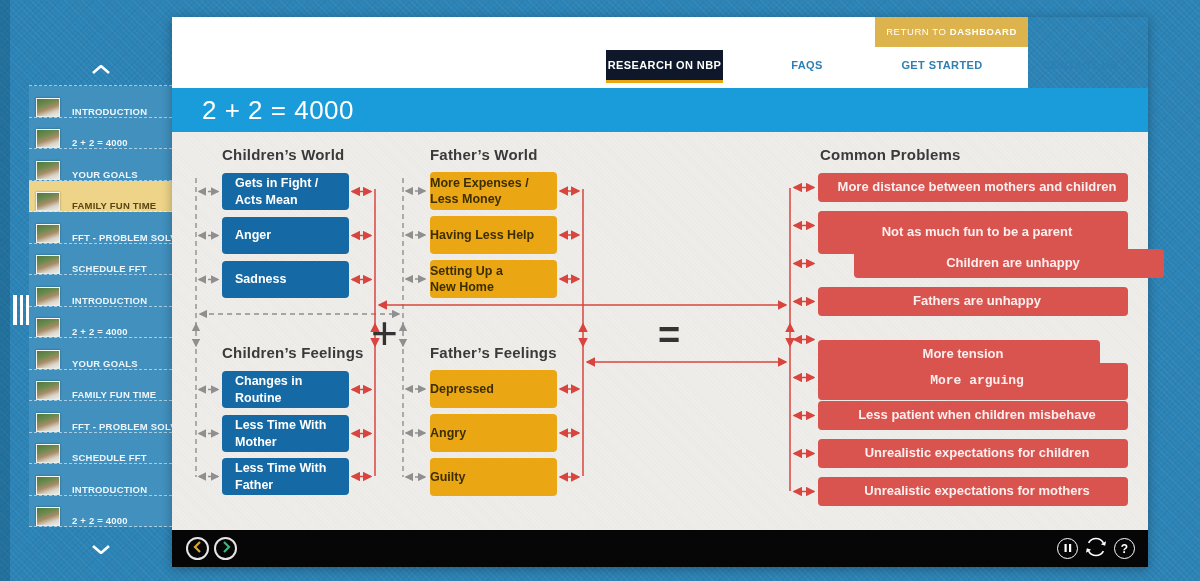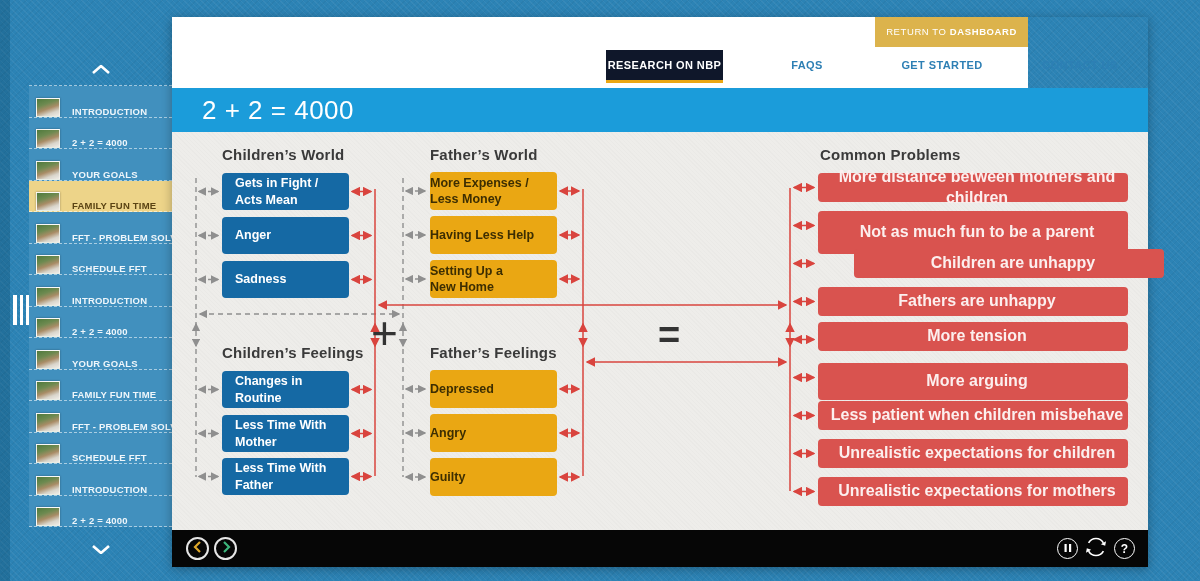--- a/index.html
+++ b/index.html
@@ -45,21 +45,21 @@
     background-image:repeating-linear-gradient(45deg,rgba(0,0,0,.016) 0 1px,transparent 1px 3px);}
   .connectors{position:absolute;left:0;top:0;pointer-events:none;}
   .r{stroke:#d9443e;stroke-width:1.5;fill:none;}
   .g{stroke:#8f8f8f;stroke-width:1.4;fill:none;stroke-dasharray:5 4;}
   .gi{stroke:#8f8f8f;stroke-width:1.4;fill:none;}
   .sec-title{position:absolute;font-size:15px;font-weight:bold;color:#3a3a3a;letter-spacing:.2px;}
   .dbox{position:absolute;box-sizing:border-box;border-radius:4px;display:flex;align-items:center;
     font-weight:bold;white-space:pre-line;line-height:1.3;}
   .box-blue{background:#1569a4;color:#fff;font-size:12.5px;padding-left:13px;}
   .box-yellow{background:#eaa713;color:#3d2e02;font-size:12.5px;}
-  .box-red{background:#d9534f;color:#fcefee;font-size:16px;justify-content:center;text-align:center;padding-left:8px;}
+  .box-red{background:#d9534f;color:#fcefee;font-size:13px;justify-content:center;text-align:center;padding-left:8px;}
   .op{position:absolute;color:#333;}
   .op-plus{left:199px;top:174px;font-size:46px;font-weight:400;}
   .op-equals{left:486px;top:182px;font-size:38px;font-weight:700;}
 
   .playerbar{position:absolute;top:513px;left:0;width:976px;height:37px;background:#060606;display:flex;align-items:center;}
   .pbtn{width:23px;height:23px;border-radius:50%;border:2px solid #e6e6e6;box-sizing:border-box;background:transparent;
     display:flex;align-items:center;justify-content:center;cursor:pointer;padding:0;}
   .pbtn.prev{margin-left:14px;}
   .pbtn.next{margin-left:5px;}
   .right-controls{margin-left:auto;margin-right:13px;display:flex;gap:6px;align-items:center;}
@@ -255,22 +255,22 @@
 Mother</div>
         <div class="dbox box-blue" style="left: 50px; top: 326px; width: 127px; height: 37px;">Less Time With
 Father</div>
         <div class="dbox box-yellow" style="left: 258px; top: 238px; width: 127px; height: 38px;">Depressed</div>
         <div class="dbox box-yellow" style="left: 258px; top: 282px; width: 127px; height: 38px;">Angry</div>
         <div class="dbox box-yellow" style="left: 258px; top: 326px; width: 127px; height: 38px;">Guilty</div>
         <div class="dbox box-red" style="left: 646px; top: 41px; width: 310px; height: 29px;">More distance between mothers and children</div>
         <div class="dbox box-red" style="left: 646px; top: 79px; width: 310px; height: 43px;">Not as much fun to be a parent</div>
         <div class="dbox box-red" style="left: 646px; top: 117px; width: 310px; height: 29px; margin-left: 36px;">Children are unhappy</div>
         <div class="dbox box-red" style="left: 646px; top: 155px; width: 310px; height: 29px;">Fathers are unhappy</div>
-        <div class="dbox box-red" style="left: 646px; top: 190px; width: 310px; height: 29px; text-align: center;">More tension</div>
-        <div class="dbox box-red" style="left: 646px; top: 231px; width: 310px; height: 37px;">More arguing</div>
+        <div class="dbox box-red" style="left: 646px; top: 208px; width: 282px; height: 29px; text-align: center;">More tension</div>
+        <div class="dbox box-red" style="left: 646px; top: 231px; width: 310px; height: 37px; font-family: Liberation Mono, monospace;">More arguing</div>
         <div class="dbox box-red" style="left: 646px; top: 269px; width: 310px; height: 29px;">Less patient when children misbehave</div>
         <div class="dbox box-red" style="left: 646px; top: 307px; width: 310px; height: 29px;">Unrealistic expectations for children</div>
         <div class="dbox box-red" style="left: 646px; top: 345px; width: 310px; height: 29px;">Unrealistic expectations for mothers</div>
       </div>
 
     <div class="playerbar">
       <button class="pbtn prev">
         <span><svg width="18" height="18">
               <polyline points="11,4 6,9 11,14" stroke="#dfa82a" stroke-width="2.2" fill="none"></polyline>
             </svg></span>

